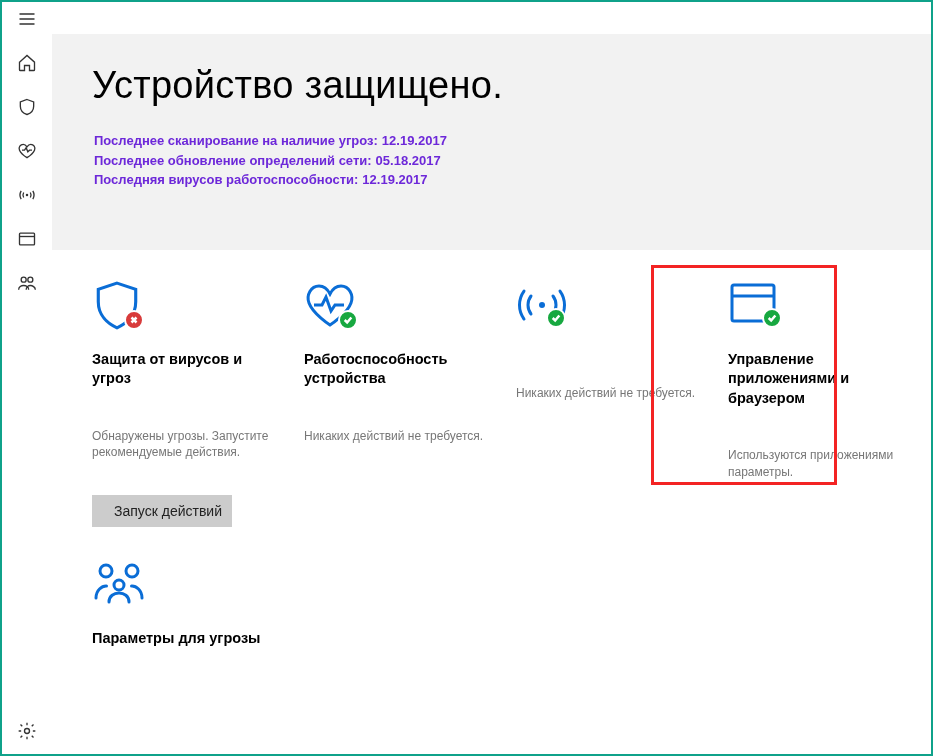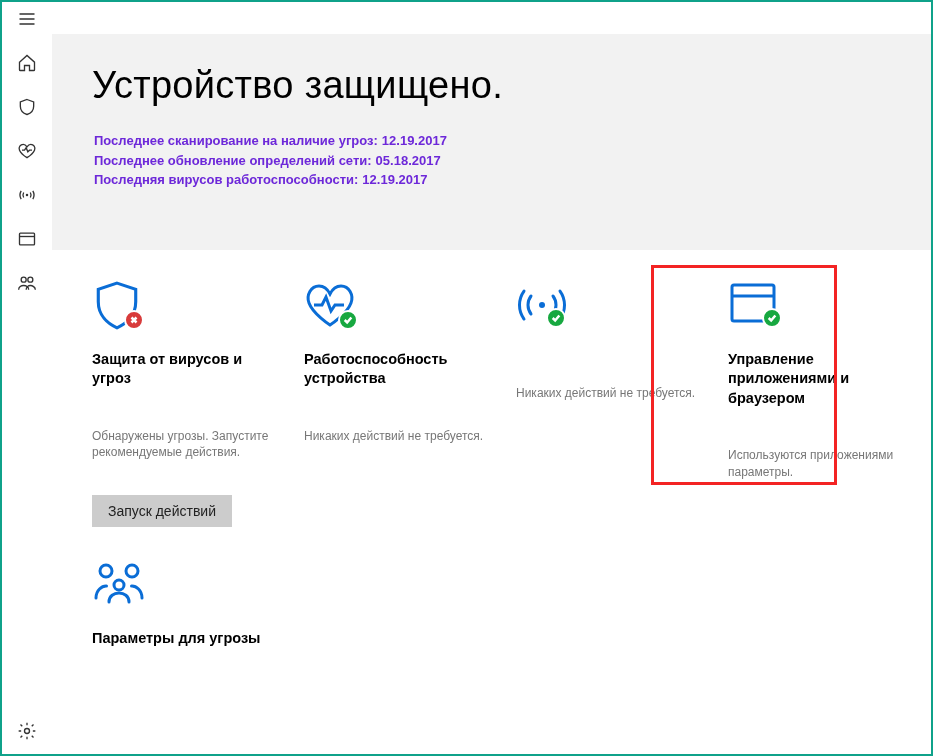--- a/index.html
+++ b/index.html
@@ -44,21 +44,21 @@
   .card .icon-wrap { height: 54px; margin-bottom: 16px; }
   .card h3 { font-size: 14.5px; font-weight: 600; color: #000; line-height: 1.35; margin-bottom: 4px; }
   .card p { font-size: 12px; color: #777; line-height: 1.4; margin-top: 35px; }
   .card .action-btn {
     margin-top: 34px;
     width: 140px;
     padding: 8px 10px;
     background: #ccc;
     border: none;
     font-size: 14px;
-    text-align: center;
+    text-align: right;
     color: #222;
   }
   .highlight-box {
     position: absolute;
     border: 3px solid #f32323;
     pointer-events: none;
   }
   .icon-base { display: inline-block; position: relative; }
   .badge-circle {
     position: absolute;

